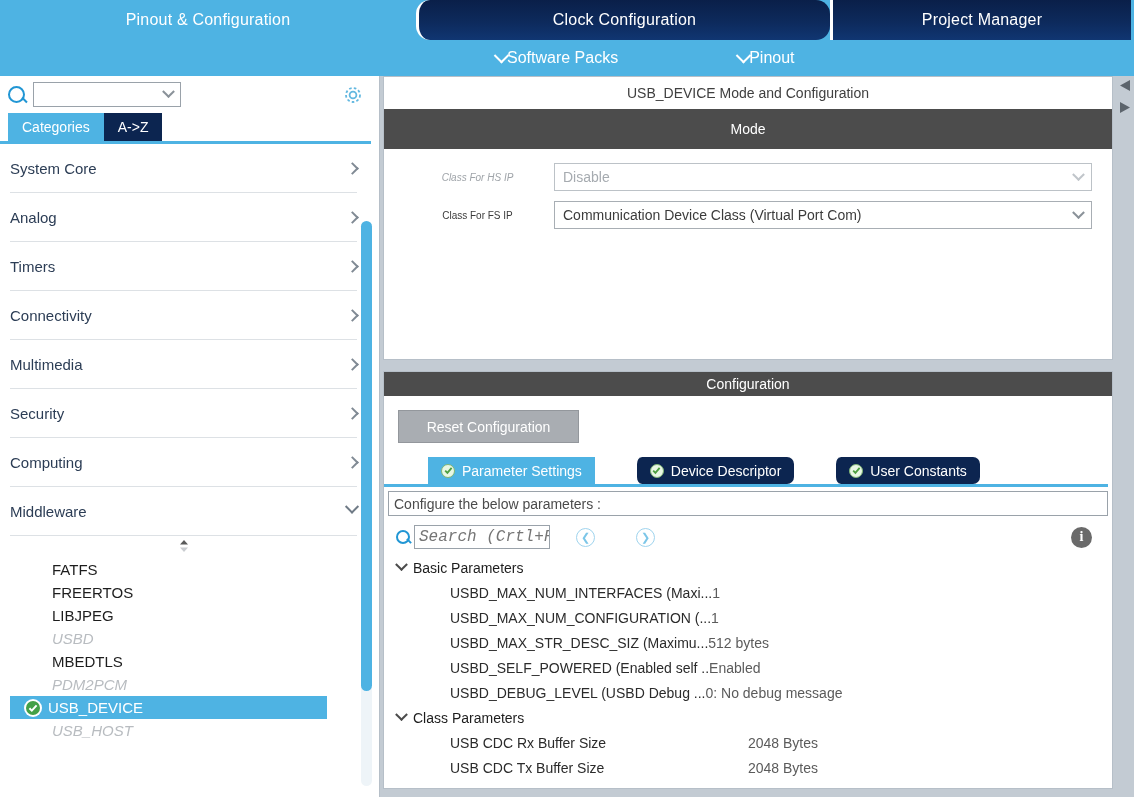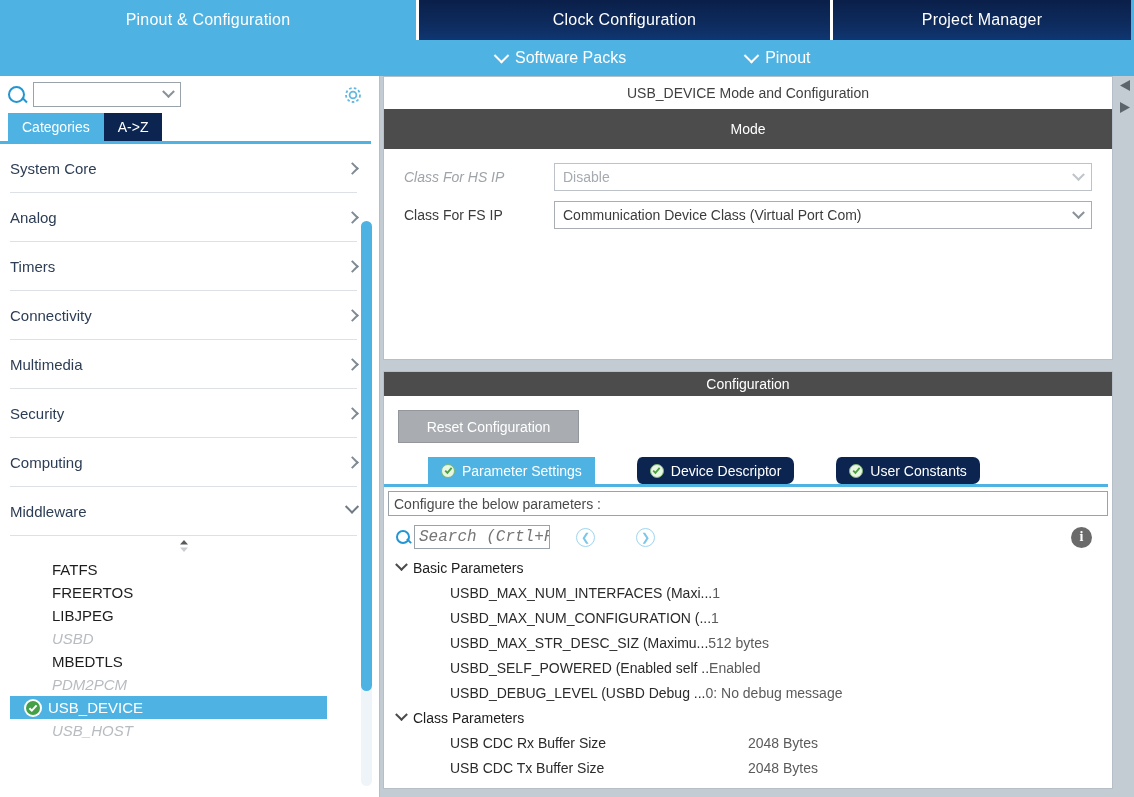--- a/index.html
+++ b/index.html
@@ -18,32 +18,32 @@
   .top-tab {
     display: flex; align-items: center; justify-content: center;
     color: #ffffff; font-size: 16px; letter-spacing: .2px;
     cursor: default; position: relative;
   }
   .top-tab.active { background: #4eb3e3; width: 416px; }
   .top-tab.inactive {
     background: linear-gradient(to bottom, #0a1f49 0%, #0d2a5c 55%, #103672 100%);
     border-left: 3px solid #ffffff;
   }
-  #tab-clock { width: 414px; }
+  #tab-clock { width: 414px; border-radius: 14px; }
   #tab-proj  { width: 301px; }
 
   
   .subbar {
     height: 36px; width: 1134px; background: #4eb3e3;
     display: flex; align-items: center;
     padding-left: 416px;
     color:#ffffff;
   }
   .subbar-item {
-    display: flex; align-items: center; gap: 8px;
+    display: flex; align-items: center; gap: 0;
     font-size: 16px; color: #ffffff; cursor: default;
   }
   #sub-software { margin-left: 80px; }
   #sub-pinout { margin-left: 120px; }
   .chev-down {
     display:inline-block; width:11px; height:11px;
     border-right: 2px solid #ffffff; border-bottom: 2px solid #ffffff;
     transform: rotate(45deg) translate(-2px,-2px);
   }
 
@@ -170,21 +170,21 @@
     height:32px; display:flex;align-items:center;justify-content:center;
     font-size:14px; color:#404040; background:#ffffff;
   }
   .card-band {
     height:40px; background:#4c4c4c; color:#ffffff;
     display:flex;align-items:center;justify-content:center; font-size:14px;
   }
   .mode-body { padding: 14px 20px 0 20px; }
   .form-row { display:flex; align-items:center; margin-bottom:10px; }
   .form-label {
-    font-size:14px; color:#3b3b3b; text-align:left; padding-right:3px;
+    font-size:10px; color:#3b3b3b; text-align:center; padding-right:3px;
     width: 150px; flex:none;
   }
   .form-label.dim { color:#9fa4a9; font-style:italic; }
   .select-box {
     flex:1; height:28px; border:1px solid #a8aeb4; background:#ffffff;
     display:flex;align-items:center; padding:0 8px;
     font-size:14px; color:#3b3b3b;
   }
   .select-box.dim { color:#a6abb0; border-color:#bcc2c7; }
   .select-box .sel-arrow{

